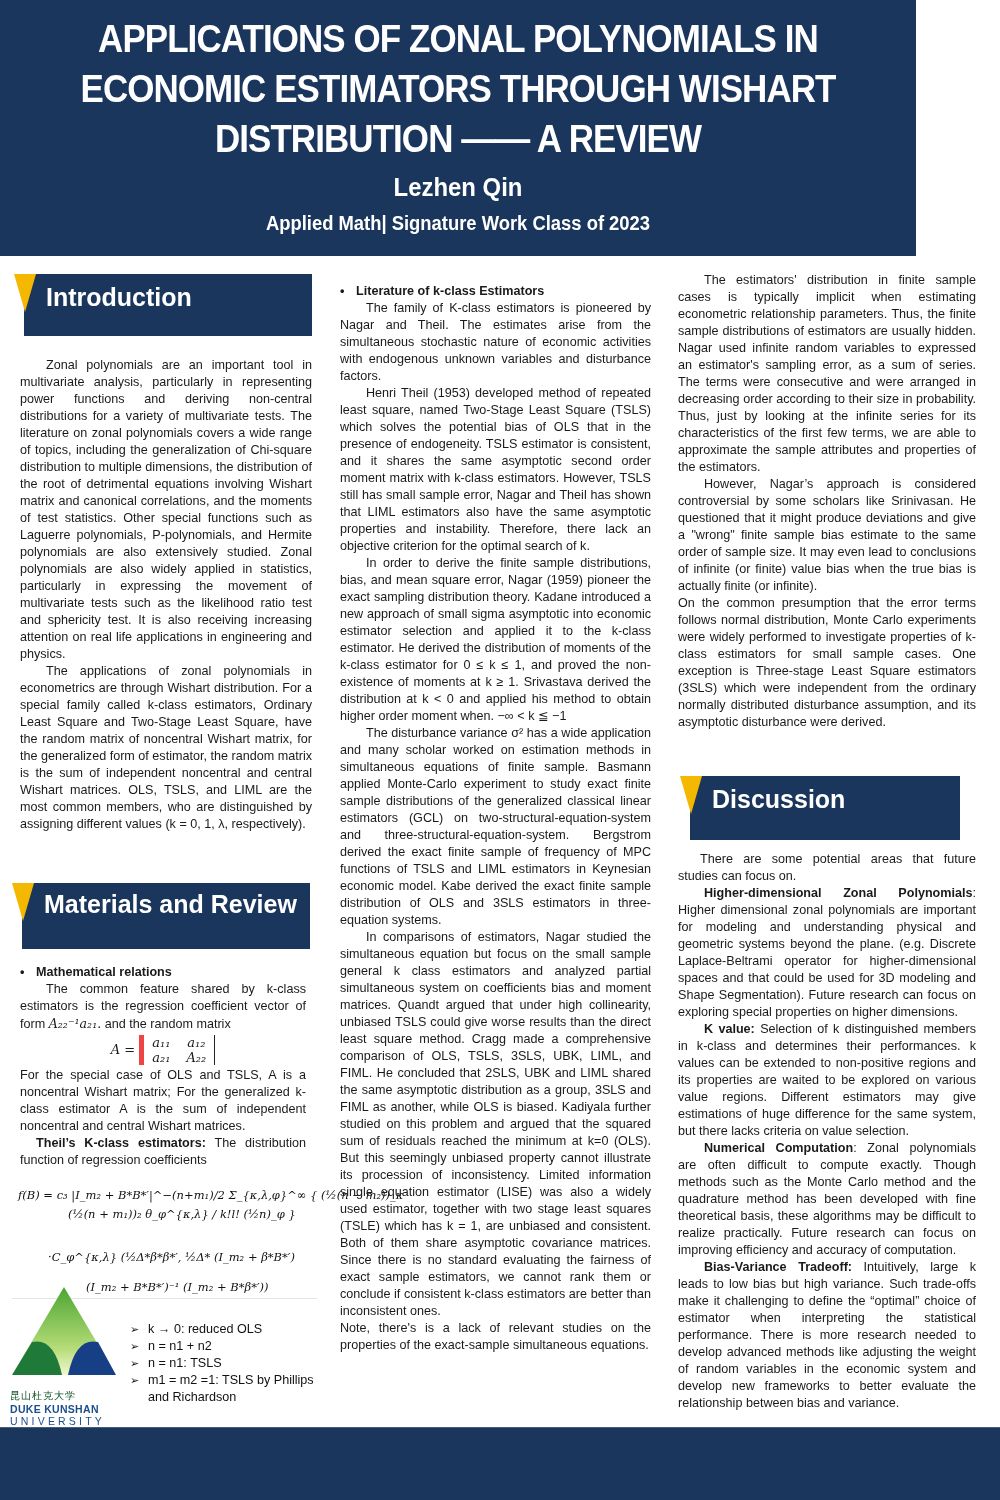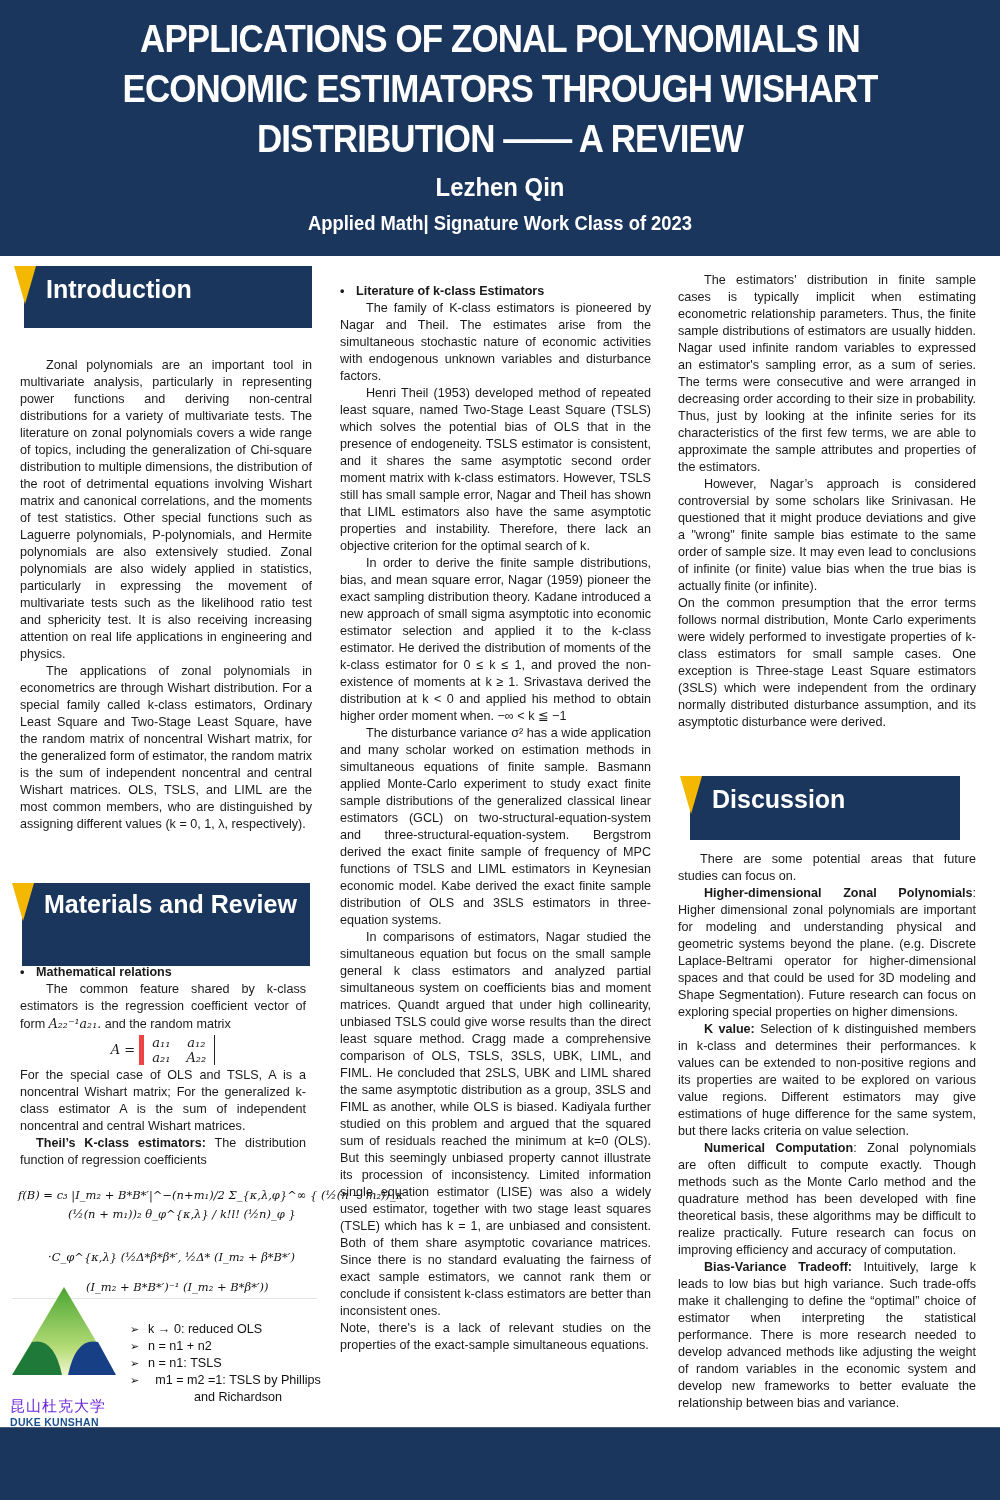--- a/index.html
+++ b/index.html
@@ -1,18 +1,18 @@
 <!DOCTYPE html>
 <html><head>
 <meta charset="utf-8">
 <style>
   html, body { margin:0; padding:0; }
   body { width:1000px; height:1500px; position:relative; background:#ffffff; overflow:hidden;
          font-family:"Liberation Sans", sans-serif; color:#111; }
-  .header { position:absolute; left:0; top:0; width:1000px; height:256px; background:#1b365d; color:#fff; text-align:center; }
+  .header { position:absolute; left:0; top:0; width:916px; height:256px; background:#1b365d; color:#fff; text-align:center; }
   .title { position:absolute; left:10px; right:10px; top:14px; font-family:"Liberation Sans", sans-serif; font-weight:bold;
            font-size:38px; line-height:50px; letter-spacing:-1px; transform:scaleX(0.92); transform-origin:center top; }
   .author { position:absolute; left:0; right:0; top:172px; font-weight:bold; font-size:26px; transform:scaleX(0.92); }
   .affil { position:absolute; left:0; right:0; top:212px; font-weight:bold; font-size:20px; transform:scaleX(0.92); }
   .footer { position:absolute; left:0; top:1427px; width:1000px; height:73px; background:#1b365d; border-top:1px solid #4a5d78; }
 
   .sec-head { position:absolute; background:#1b365d; color:#fff; font-weight:bold; font-size:25px; line-height:30px; }
   .sec-head .tri { position:absolute; left:-10px; top:0; width:0; height:0;
                    border-left:11px solid transparent; border-right:11px solid transparent; border-top:38px solid #f5b800; }
   .sec-head span.t { position:absolute; left:22px; top:8px; }
@@ -37,31 +37,31 @@
 </style>
 </head>
 <body>
 
 <div class="header">
   <div class="title">APPLICATIONS OF ZONAL POLYNOMIALS IN ECONOMIC ESTIMATORS THROUGH WISHART DISTRIBUTION —— A REVIEW</div>
   <div class="author">Lezhen Qin</div>
   <div class="affil">Applied Math| Signature Work Class of 2023</div>
 </div>
 
-<div class="sec-head" style="left:24px; top:266px; width:288px; height:62px;">
+<div class="sec-head" style="left:24px; top:274px; width:288px; height:62px;">
   <div class="tri"></div>
   <span class="t">Introduction</span>
 </div>
 
 <div class="col" style="left:20px; top:357px; width:292px;">
   <p class="ind">Zonal polynomials are an important tool in multivariate analysis, particularly in representing power functions and deriving non-central distributions for a variety of multivariate tests. The literature on zonal polynomials covers a wide range of topics, including the generalization of Chi-square distribution to multiple dimensions, the distribution of the root of detrimental equations involving Wishart matrix and canonical correlations, and the moments of test statistics. Other special functions such as Laguerre polynomials, P-polynomials, and Hermite polynomials are also extensively studied. Zonal polynomials are also widely applied in statistics, particularly in expressing the movement of multivariate tests such as the likelihood ratio test and sphericity test. It is also receiving increasing attention on real life applications in engineering and physics.</p>
   <p class="ind">The applications of zonal polynomials in econometrics are through Wishart distribution. For a special family called k-class estimators, Ordinary Least Square and Two-Stage Least Square, have the random matrix of noncentral Wishart matrix, for the generalized form of estimator, the random matrix is the sum of independent noncentral and central Wishart matrices. OLS, TSLS, and LIML are the most common members, who are distinguished by assigning different values (k = 0, 1, λ, respectively).</p>
 </div>
 
-<div class="sec-head" style="left:22px; top:883px; width:288px; height:83px;">
+<div class="sec-head" style="left:22px; top:883px; width:288px; height:66px;">
   <div class="tri"></div>
   <span class="t" style="top:6px;">Materials and Review</span>
 </div>
 
 <div class="col" style="left:20px; top:964px; width:286px;">
   <p class="bullet-h">Mathematical relations</p>
   <p class="ind">
     <span>The common feature shared by k-class estimators is the regression coefficient vector of form </span><span class="math">A₂₂⁻¹a₂₁.</span><span> and the random matrix</span>
   </p>
   <div class="matrix">
@@ -98,30 +98,30 @@
       <linearGradient id="g1" x1="0" y1="0" x2="0" y2="1">
         <stop offset="0" stop-color="#4aa531"></stop>
         <stop offset="0.7" stop-color="#b6dc78"></stop>
         <stop offset="1" stop-color="#f2f7d0"></stop>
       </linearGradient>
     </defs>
     <polygon points="54,0 106,88 2,88" fill="url(#g1)"></polygon>
     <path d="M2,88 L22,55 Q44,50 52,88 Z" fill="#1f7a3a"></path>
     <path d="M58,88 Q66,50 88,55 L106,88 Z" fill="#163f86"></path>
   </svg>
-  <div style="font-family:'DejaVu Serif', serif; color:#6d28d9; font-size:15px; letter-spacing:1px; margin-top:16px;">昆山杜克大学</div>
+  <div style="font-family:'DejaVu Serif', serif; color:#14532d; font-size:10px; letter-spacing:1px; margin-top:8px;">昆山杜克大学</div>
   <div style="color:#1b4f8c; font-size:10.5px; font-weight:bold; letter-spacing:0.3px;">DUKE KUNSHAN</div>
   <div style="color:#1b4f8c; font-size:10.5px; letter-spacing:3.2px;">UNIVERSITY</div>
 </div>
 
 <div class="arrows">
   <div>k → 0: reduced OLS</div>
   <div>n = n1 + n2</div>
   <div>n = n1: TSLS</div>
-  <div style="width:180px;text-align:center;">m1 = m2 =1: TSLS by Phillips and Richardson</div>
+  <div style="width:180px;">m1 = m2 =1: TSLS by Phillips and Richardson</div>
 </div>
 
 <div class="col" style="left:340px; top:283px; width:311px;">
   <p class="bullet-h">Literature of k-class Estimators</p>
   <p class="ind">The family of K-class estimators is pioneered by Nagar and Theil. The estimates arise from the simultaneous stochastic nature of economic activities with endogenous unknown variables and disturbance factors.</p>
   <p class="ind">Henri Theil (1953) developed method of repeated least square, named Two-Stage Least Square (TSLS) which solves the potential bias of OLS that in the presence of endogeneity. TSLS estimator is consistent, and it shares the same asymptotic second order moment matrix with k-class estimators. However, TSLS still has small sample error, Nagar and Theil has shown that LIML estimators also have the same asymptotic properties and instability. Therefore, there lack an objective criterion for the optimal search of k.</p>
   <p class="ind">In order to derive the finite sample distributions, bias, and mean square error, Nagar (1959) pioneer the exact sampling distribution theory. Kadane introduced a new approach of small sigma asymptotic into economic estimator selection and applied it to the k-class estimator. He derived the distribution of moments of the k-class estimator for 0 ≤ k ≤ 1, and proved the non-existence of moments at k ≥ 1. Srivastava derived the distribution at k &lt; 0 and applied his method to obtain higher order moment when. −∞ &lt; k ≦ −1</p>
   <p class="ind">The disturbance variance σ² has a wide application and many scholar worked on estimation methods in simultaneous equations of finite sample. Basmann applied Monte-Carlo experiment to study exact finite sample distributions of the generalized classical linear estimators (GCL) on two-structural-equation-system and three-structural-equation-system. Bergstrom derived the exact finite sample of frequency of MPC functions of TSLS and LIML estimators in Keynesian economic model. Kabe derived the exact finite sample distribution of OLS and 3SLS estimators in three-equation systems.</p>
   <p class="ind">In comparisons of estimators, Nagar studied the simultaneous equation but focus on the small sample general k class estimators and analyzed partial simultaneous system on coefficients bias and moment matrices. Quandt argued that under high collinearity, unbiased TSLS could give worse results than the direct least square method. Cragg made a comprehensive comparison of OLS, TSLS, 3SLS, UBK, LIML, and FIML. He concluded that 2SLS, UBK and LIML shared the same asymptotic distribution as a group, 3SLS and FIML as another, while OLS is biased. Kadiyala further studied on this problem and argued that the squared sum of residuals reached the minimum at k=0 (OLS). But this seemingly unbiased property cannot illustrate its procession of inconsistency. Limited information single equation estimator (LISE) was also a widely used estimator, together with two stage least squares (TSLE) which has k = 1, are unbiased and consistent. Both of them share asymptotic covariance matrices. Since there is no standard evaluating the fairness of exact sample estimators, we cannot rank them or conclude if consistent k-class estimators are better than inconsistent ones.</p>
   <p>Note, there's is a lack of relevant studies on the properties of the exact-sample simultaneous equations.</p>

